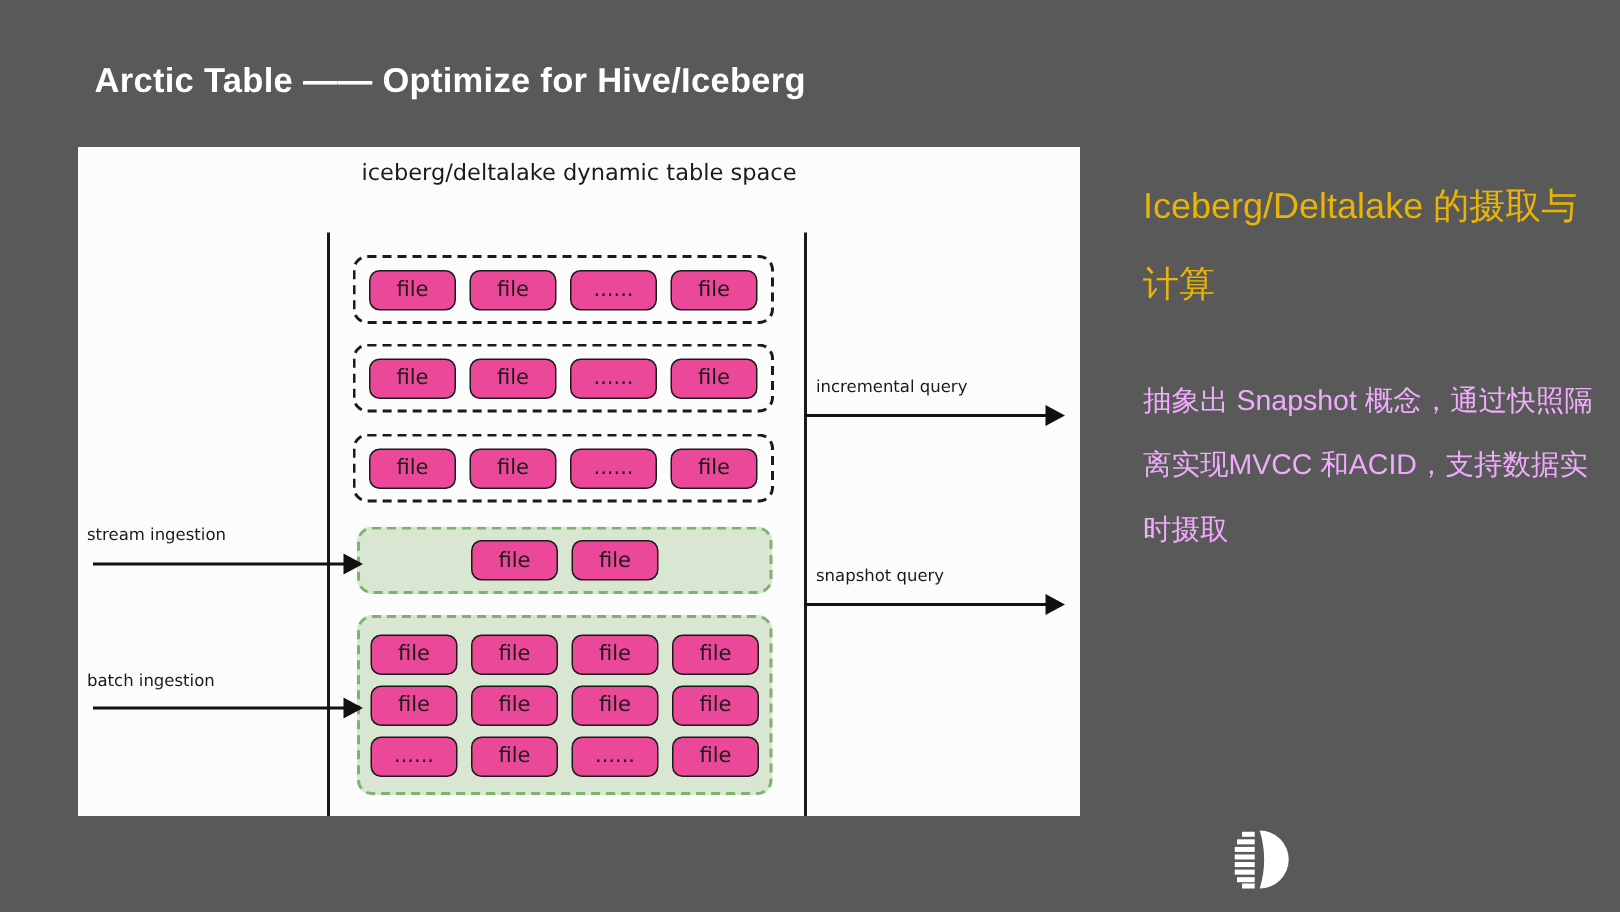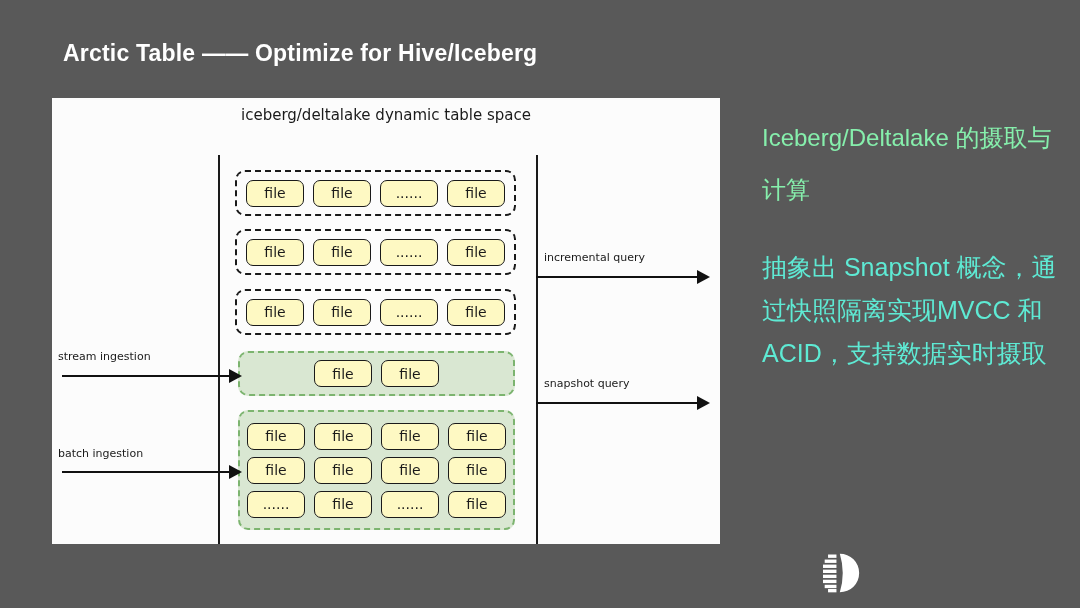--- a/index.html
+++ b/index.html
@@ -38,21 +38,21 @@
     display:flex; align-items:center; justify-content:center; gap:9px;
   }
   .green-block {
     position:absolute; left:186px; top:312px; width:277px; height:120px;
     background:#d9e7d2; border:2px dashed #7cb46f; border-radius:10px;
     display:flex; flex-direction:column; align-items:center; justify-content:center; gap:7px;
   }
   .file-line { display:flex; gap:9px; }
 
   .file-box {
-    width:58px; height:27px; background:#fef9c3;
+    width:58px; height:27px; background:#ec4899;
     border:1.6px solid #1a1a1a; border-radius:7px;
     display:flex; align-items:center; justify-content:center;
     font-size:14px;
   }
 
   .flow-label { position:absolute; font-size:11px; text-align:left; }
   .lbl-stream { left:6px;  top:252px; width:150px; }
   .lbl-batch  { left:6px;  top:349px; width:150px; }
   .lbl-incr   { left:492px; top:153px; width:160px; }
   .lbl-snapq  { left:492px; top:279px; width:160px; }
@@ -63,25 +63,25 @@
     border-left:13px solid #111; border-top:7px solid transparent; border-bottom:7px solid transparent;
   }
   .arr-stream { left:10px;  top:277px; width:168px; }
   .arr-batch  { left:10px;  top:373px; width:168px; }
   .arr-incr   { left:484px; top:178px; width:162px; }
   .arr-snapq  { left:484px; top:304px; width:162px; }
 
   
   .side-heading {
     position:absolute; left:762px; top:112px; width:300px;
-    color:#86efac; font-size:24px; line-height:52px; font-weight:400;
+    color:#eab308; font-size:24px; line-height:52px; font-weight:400;
   }
   .side-body {
     position:absolute; left:762px; top:246px; width:308px;
-    color:#5eead4; font-size:25px; line-height:43px;
+    color:#f0abfc; font-size:19px; line-height:43px;
   }
 
   
   .footer { position:absolute; left:773px; top:550px; height:50px; display:flex; align-items:center; gap:11px;flex-direction:column; }
   .netease-wordmark { color:#ffffff; font-size:29px; letter-spacing:3px; font-weight:500; }
   .footer-sep { color:#c9c9c9; font-size:23px; font-weight:300; padding:0 2px; }
   .datafun { display:flex; align-items:center; gap:3px; }
   .datafun-text {
     font-size:27px; font-weight:bold; font-style:italic; letter-spacing:.5px;
     background:linear-gradient(90deg,#ffc01e 0%,#f7a600 45%,#f1551f 100%);

